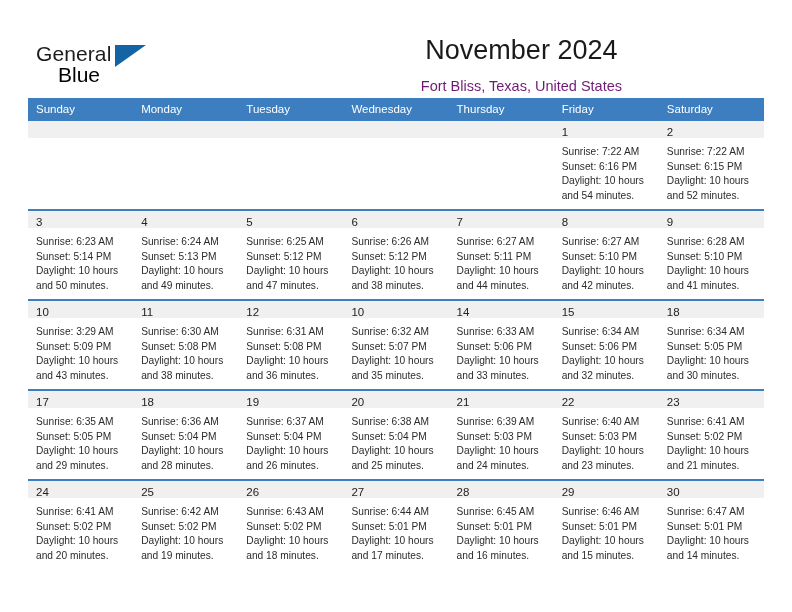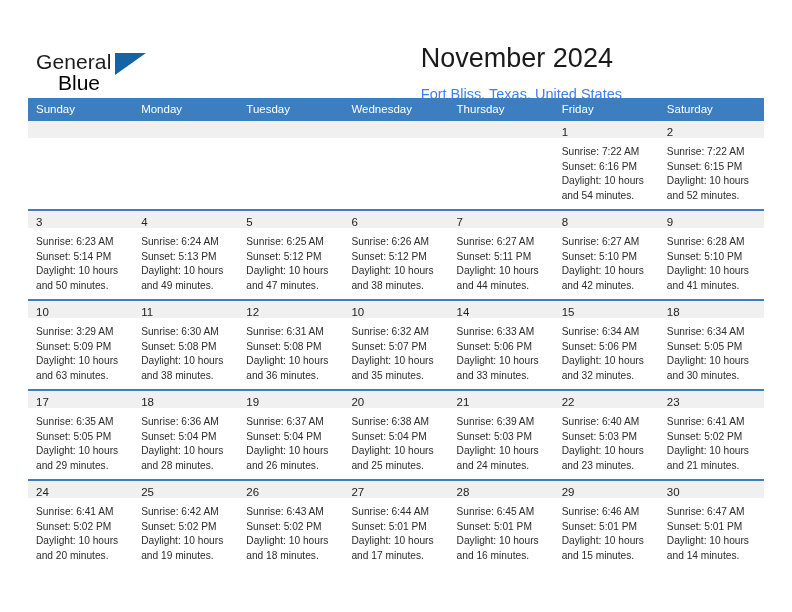--- a/index.html
+++ b/index.html
@@ -18,21 +18,21 @@
     position: relative;
     width: 792px;
     height: 612px;
     box-sizing: border-box;
   }
 
   
   .header {
     position: absolute;
     left: 0;
-    top: 12px;
+    top: 4px;
     width: 660px;
     height: 104px;
   }
   .logo {
     position: absolute;
     left: 36px;
     top: 38px;
     width: 120px;
     height: 46px;
   }
@@ -60,32 +60,32 @@
     width: 0;
     height: 0;
     border-left: 31px solid #1464a5;
     border-bottom: 22px solid transparent;
   }
 
   .title-block {
     position: absolute;
     right: 38px;
     top: 30px;
-    text-align: left;
+    text-align: center;
   }
   .month-title {
     font-size: 27px;
     color: #1a1a1a;
     font-weight: normal;
     line-height: 32px;
     white-space: nowrap;
   }
   .location-title {
     font-size: 14.5px;
-    color: #3b82f6;
+    color: #701a75;
     line-height: 20px;
     margin-top: 10px;
     white-space: nowrap;
   }
 
   
   .calendar {
     position: absolute;
     left: 28px;
     top: 98px;
@@ -343,21 +343,21 @@
         </tr>
 
         <tr class="week-row">
           <td>
             <div class="cell filled">
               <div class="daynum-band"><span class="daynum">10</span></div>
               <div class="cell-body">
                 <div>Sunrise: 3:29 AM</div>
                 <div>Sunset: 5:09 PM</div>
                 <div>Daylight: 10 hours</div>
-                <div>and 63 minutes.</div>
+                <div>and 43 minutes.</div>
               </div>
             </div>
           </td>
           <td>
             <div class="cell filled">
               <div class="daynum-band"><span class="daynum">11</span></div>
               <div class="cell-body">
                 <div>Sunrise: 6:30 AM</div>
                 <div>Sunset: 5:08 PM</div>
                 <div>Daylight: 10 hours</div>

